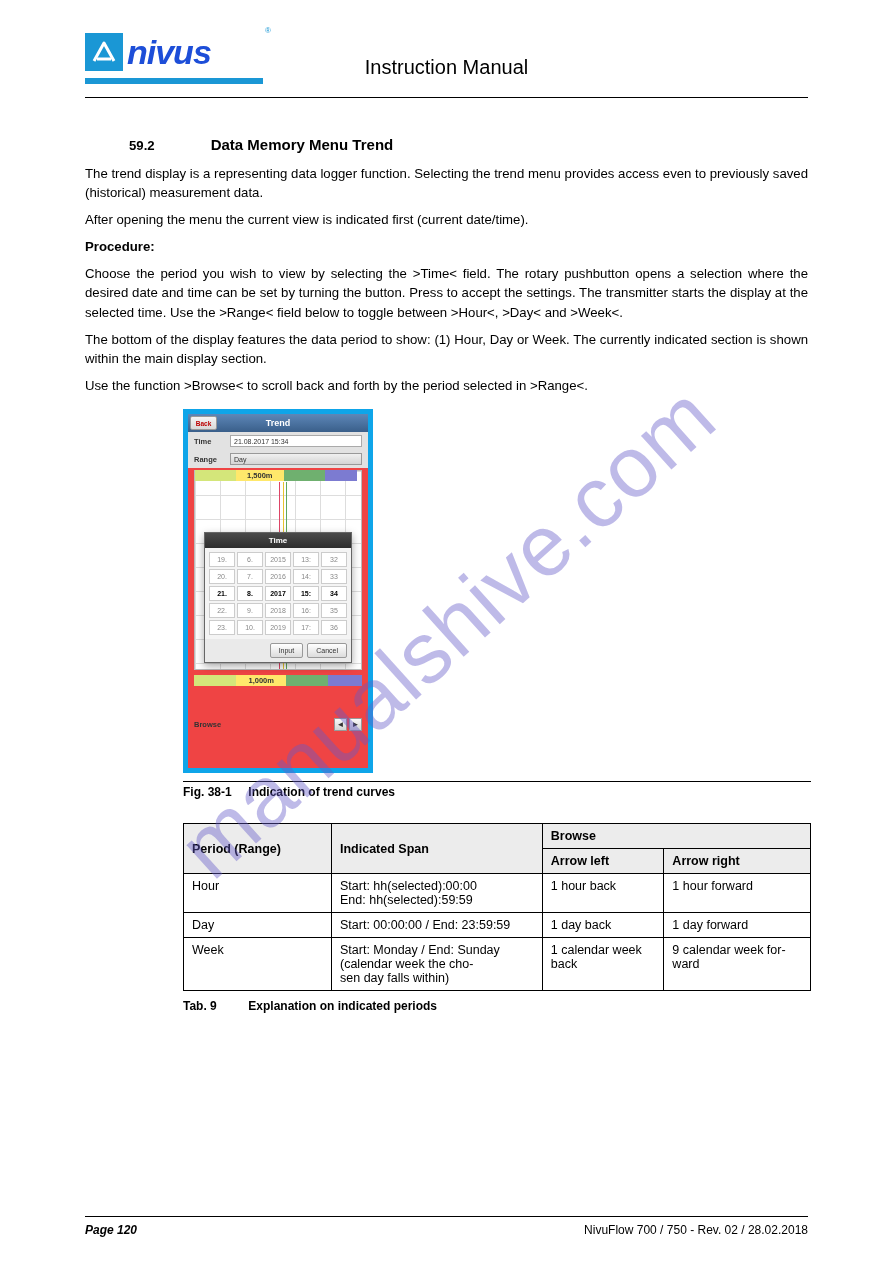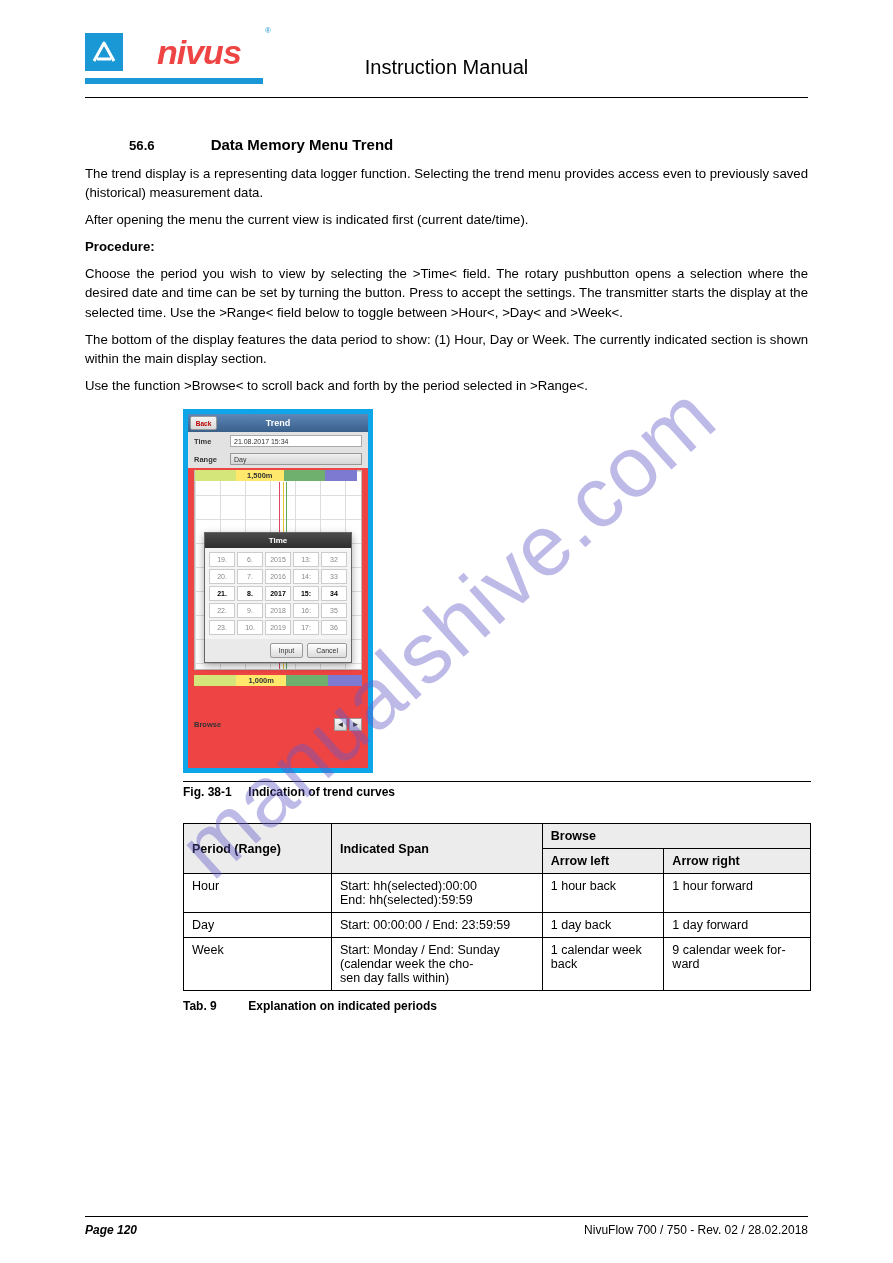--- a/index.html
+++ b/index.html
@@ -32,24 +32,23 @@
     display: inline-flex;
     align-items: center;
     justify-content: center;
     margin-right: 4px;
   }
   .logo-mark svg { display: block; }
   .logo-text {
     font-size: 34px;
     font-weight: 800;
     letter-spacing: -1px;
-    color: #ef4444;
+    color: #1d4ed8;
     font-style: italic;
     line-height: 1;
-    margin-left: 30px;
   }
   .logo-bar {
     height: 6px;
     background: #1a97d5;
     width: 178px;
     margin-top: 2px;
   }
   .logo-reg {
     position: absolute;
     right: -6px;
@@ -333,21 +332,21 @@
     </div>
     <span class="logo-reg">®</span>
     <div class="logo-bar"></div>
   </div>
 
   <div class="header-right">Instruction Manual</div>
   <hr class="hr-top">
 
   <div class="content">
     <div class="section-head para" style="margin-left:44px;">
-      <span class="section-num">56.6</span>
+      <span class="section-num">59.2</span>
       <span class="section-title">Data Memory Menu Trend</span>
     </div>
 
     <p class="para justify">The trend display is a representing data logger function. Selecting the trend menu provides access even to previously saved (historical) measurement data.</p>
 
     <p class="para justify">After opening the menu the current view is indicated first (current date/time).</p>
 
     <p class="para">
       <span class="bold">Procedure:</span>
     </p>

